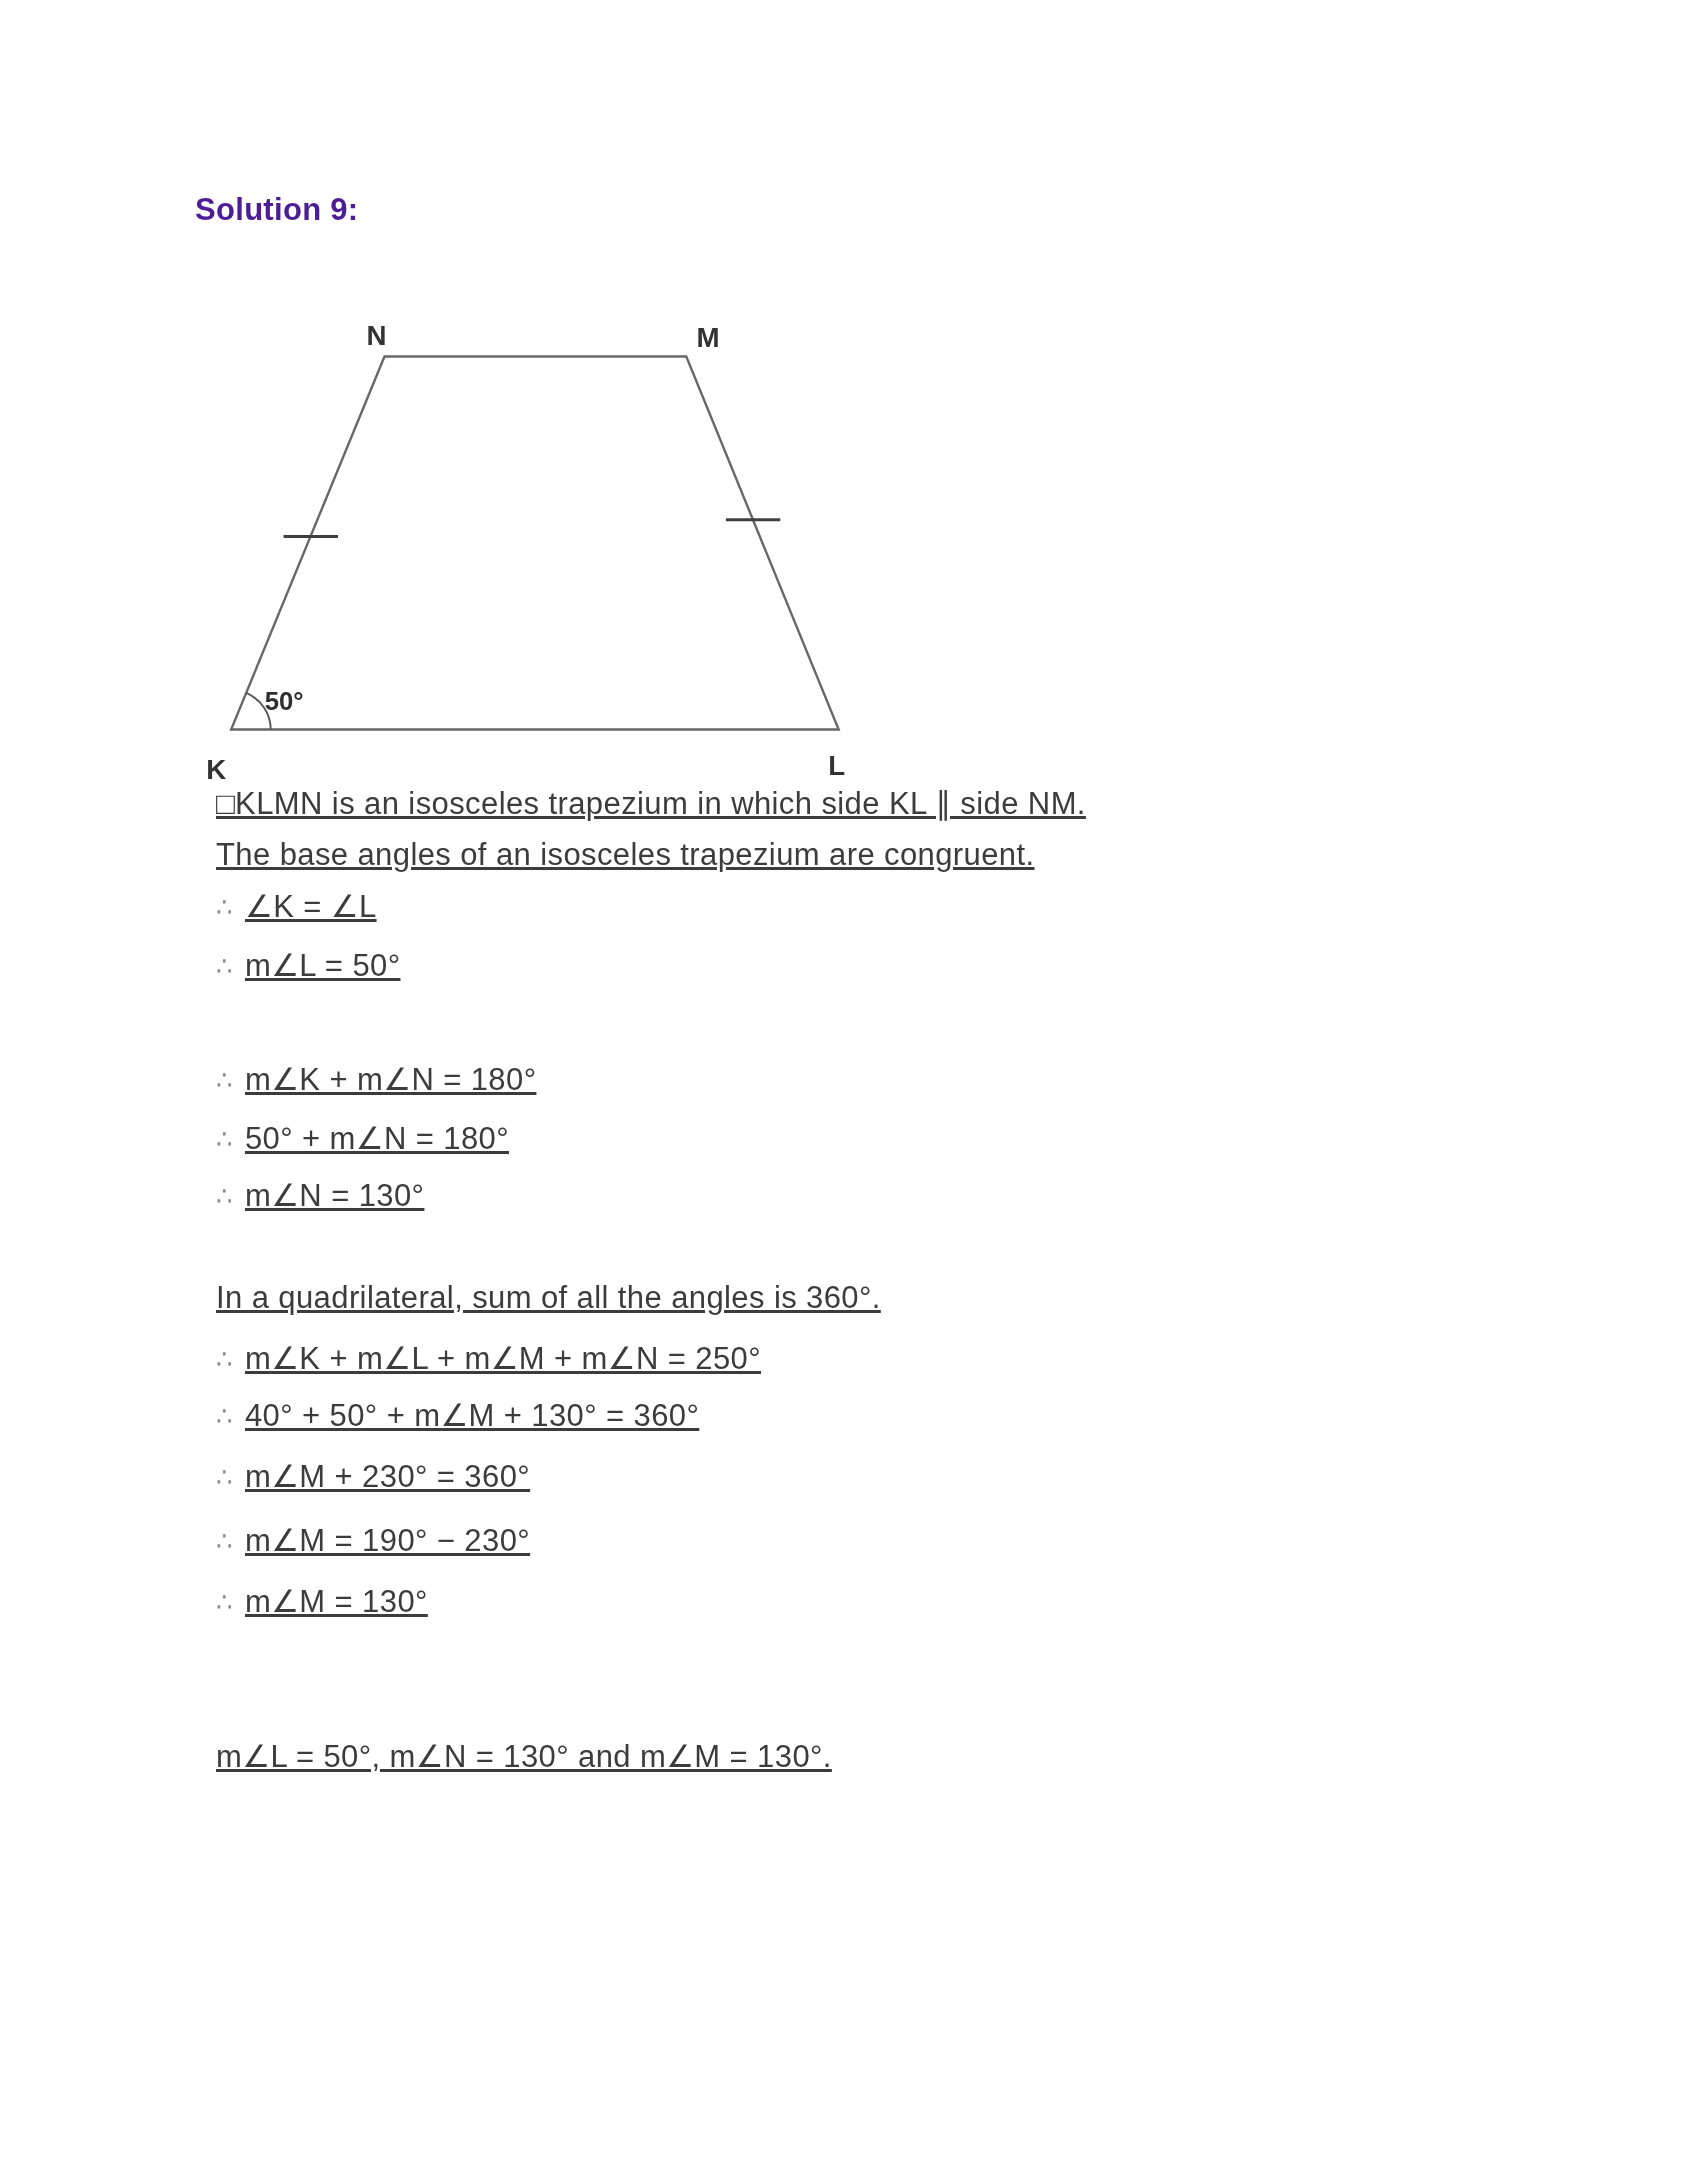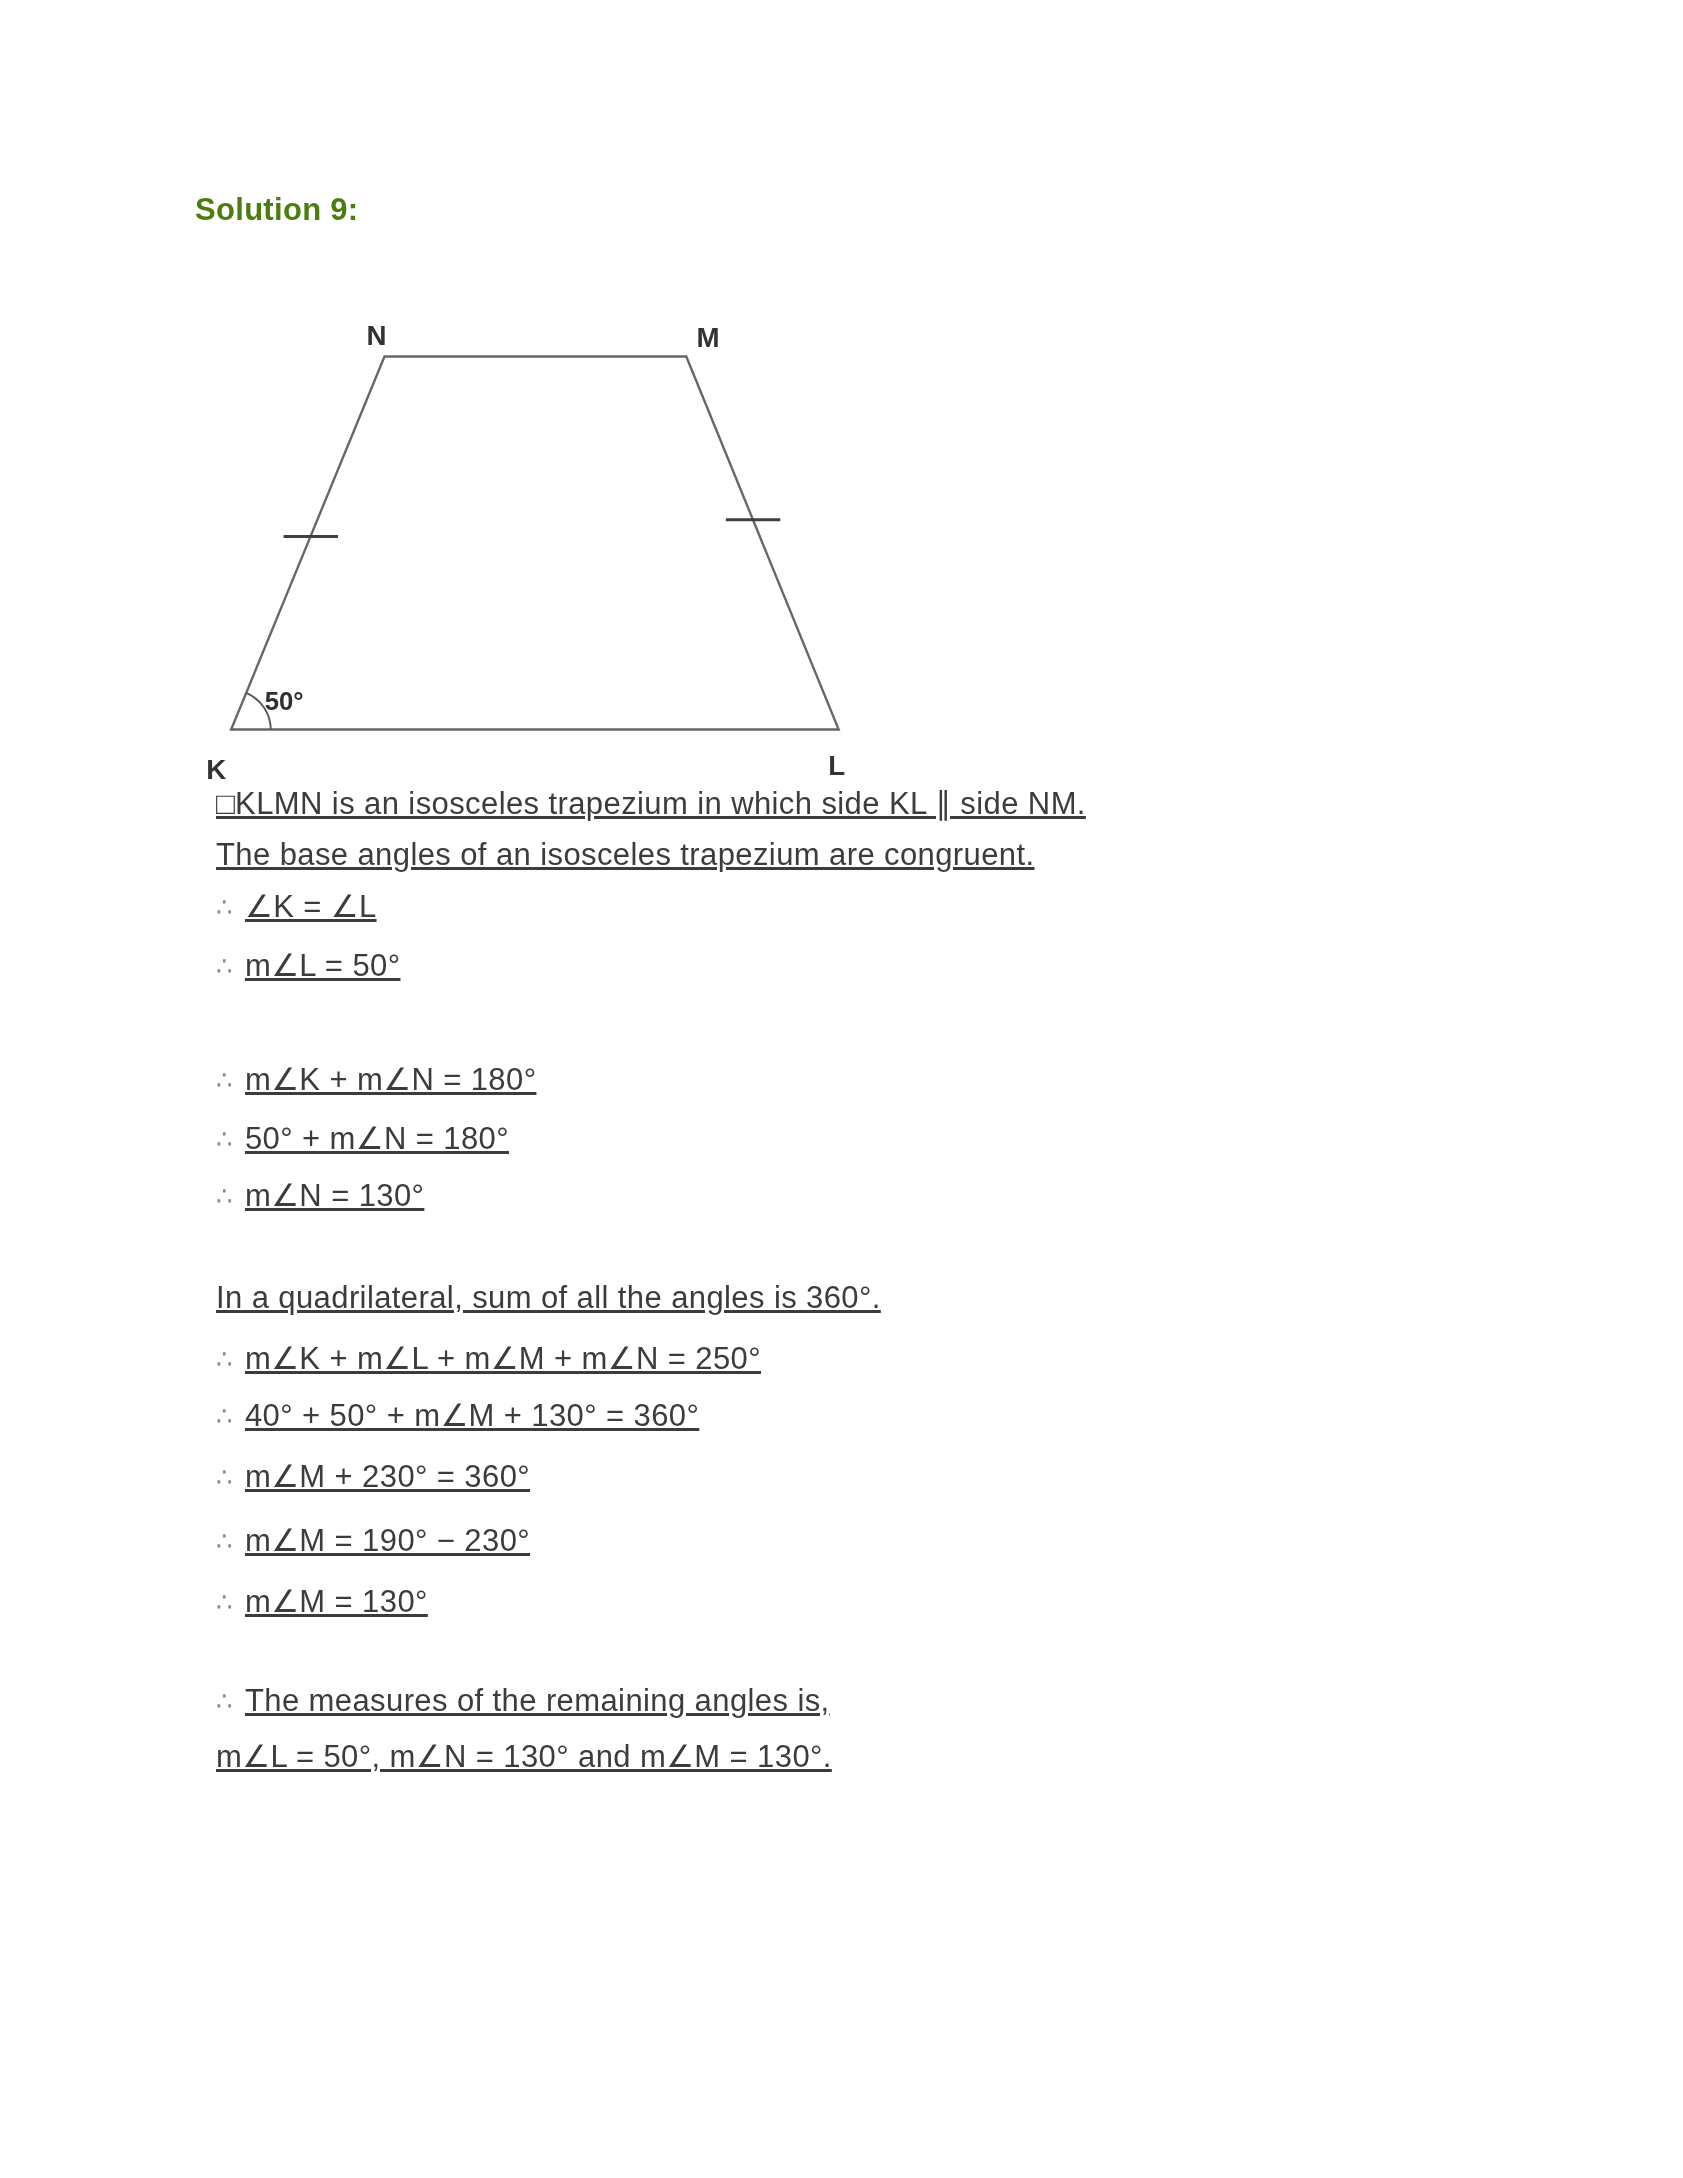--- a/index.html
+++ b/index.html
@@ -8,21 +8,21 @@
     background: #ffffff;
     font-family: "Liberation Sans", sans-serif;
     position: relative;
     color: #3c3c3c;
   }
   .page { position: absolute; inset: 0; background: #ffffff; }
 
   .title {
     position: absolute; left: 195px; top: 192px;
     font-size: 31px; font-weight: bold; letter-spacing: 0.3px;
-    color: #4d7c0f;
+    color: #4c1d95;
   }
 
   .diagram {
     position: absolute; left: 149px; top: 297px;
     width: 752px; height: 495px;
   }
   .diagram svg { display: block; width: 100%; height: 100%; }
   .vlabel {
     font-family: "Liberation Sans", sans-serif;
     font-size: 28px; font-weight: 600; fill: #333333;
@@ -76,17 +76,16 @@
   <div class="line" style="top:947px"><span class="marker">∴</span><span>m∠L = 50°</span></div>
   <div class="line" style="top:1061px"><span class="marker">∴</span><span>m∠K + m∠N = 180°</span></div>
   <div class="line" style="top:1120px"><span class="marker">∴</span><span>50° + m∠N = 180°</span></div>
   <div class="line" style="top:1177px"><span class="marker">∴</span><span>m∠N = 130°</span></div>
   <div class="line" style="top:1280px"><span class="marker"></span><span>In a quadrilateral, sum of all the angles is 360°.</span></div>
   <div class="line" style="top:1340px"><span class="marker">∴</span><span>m∠K + m∠L + m∠M + m∠N = 250°</span></div>
   <div class="line" style="top:1397px"><span class="marker">∴</span><span>40° + 50° + m∠M + 130° = 360°</span></div>
   <div class="line" style="top:1458px"><span class="marker">∴</span><span>m∠M + 230° = 360°</span></div>
   <div class="line" style="top:1522px"><span class="marker">∴</span><span>m∠M = 190° − 230°</span></div>
   <div class="line" style="top:1583px"><span class="marker">∴</span><span>m∠M = 130°</span></div>
-  <div class="line" style="top:1683px"><span class="marker">∴</span><span>The measures of the remaining angles is,</span></div>
   <div class="line" style="top:1738px"><span class="marker"></span><span>m∠L = 50°, m∠N = 130° and m∠M = 130°.</span></div>
 
 </div>
 
 
 </body></html>

